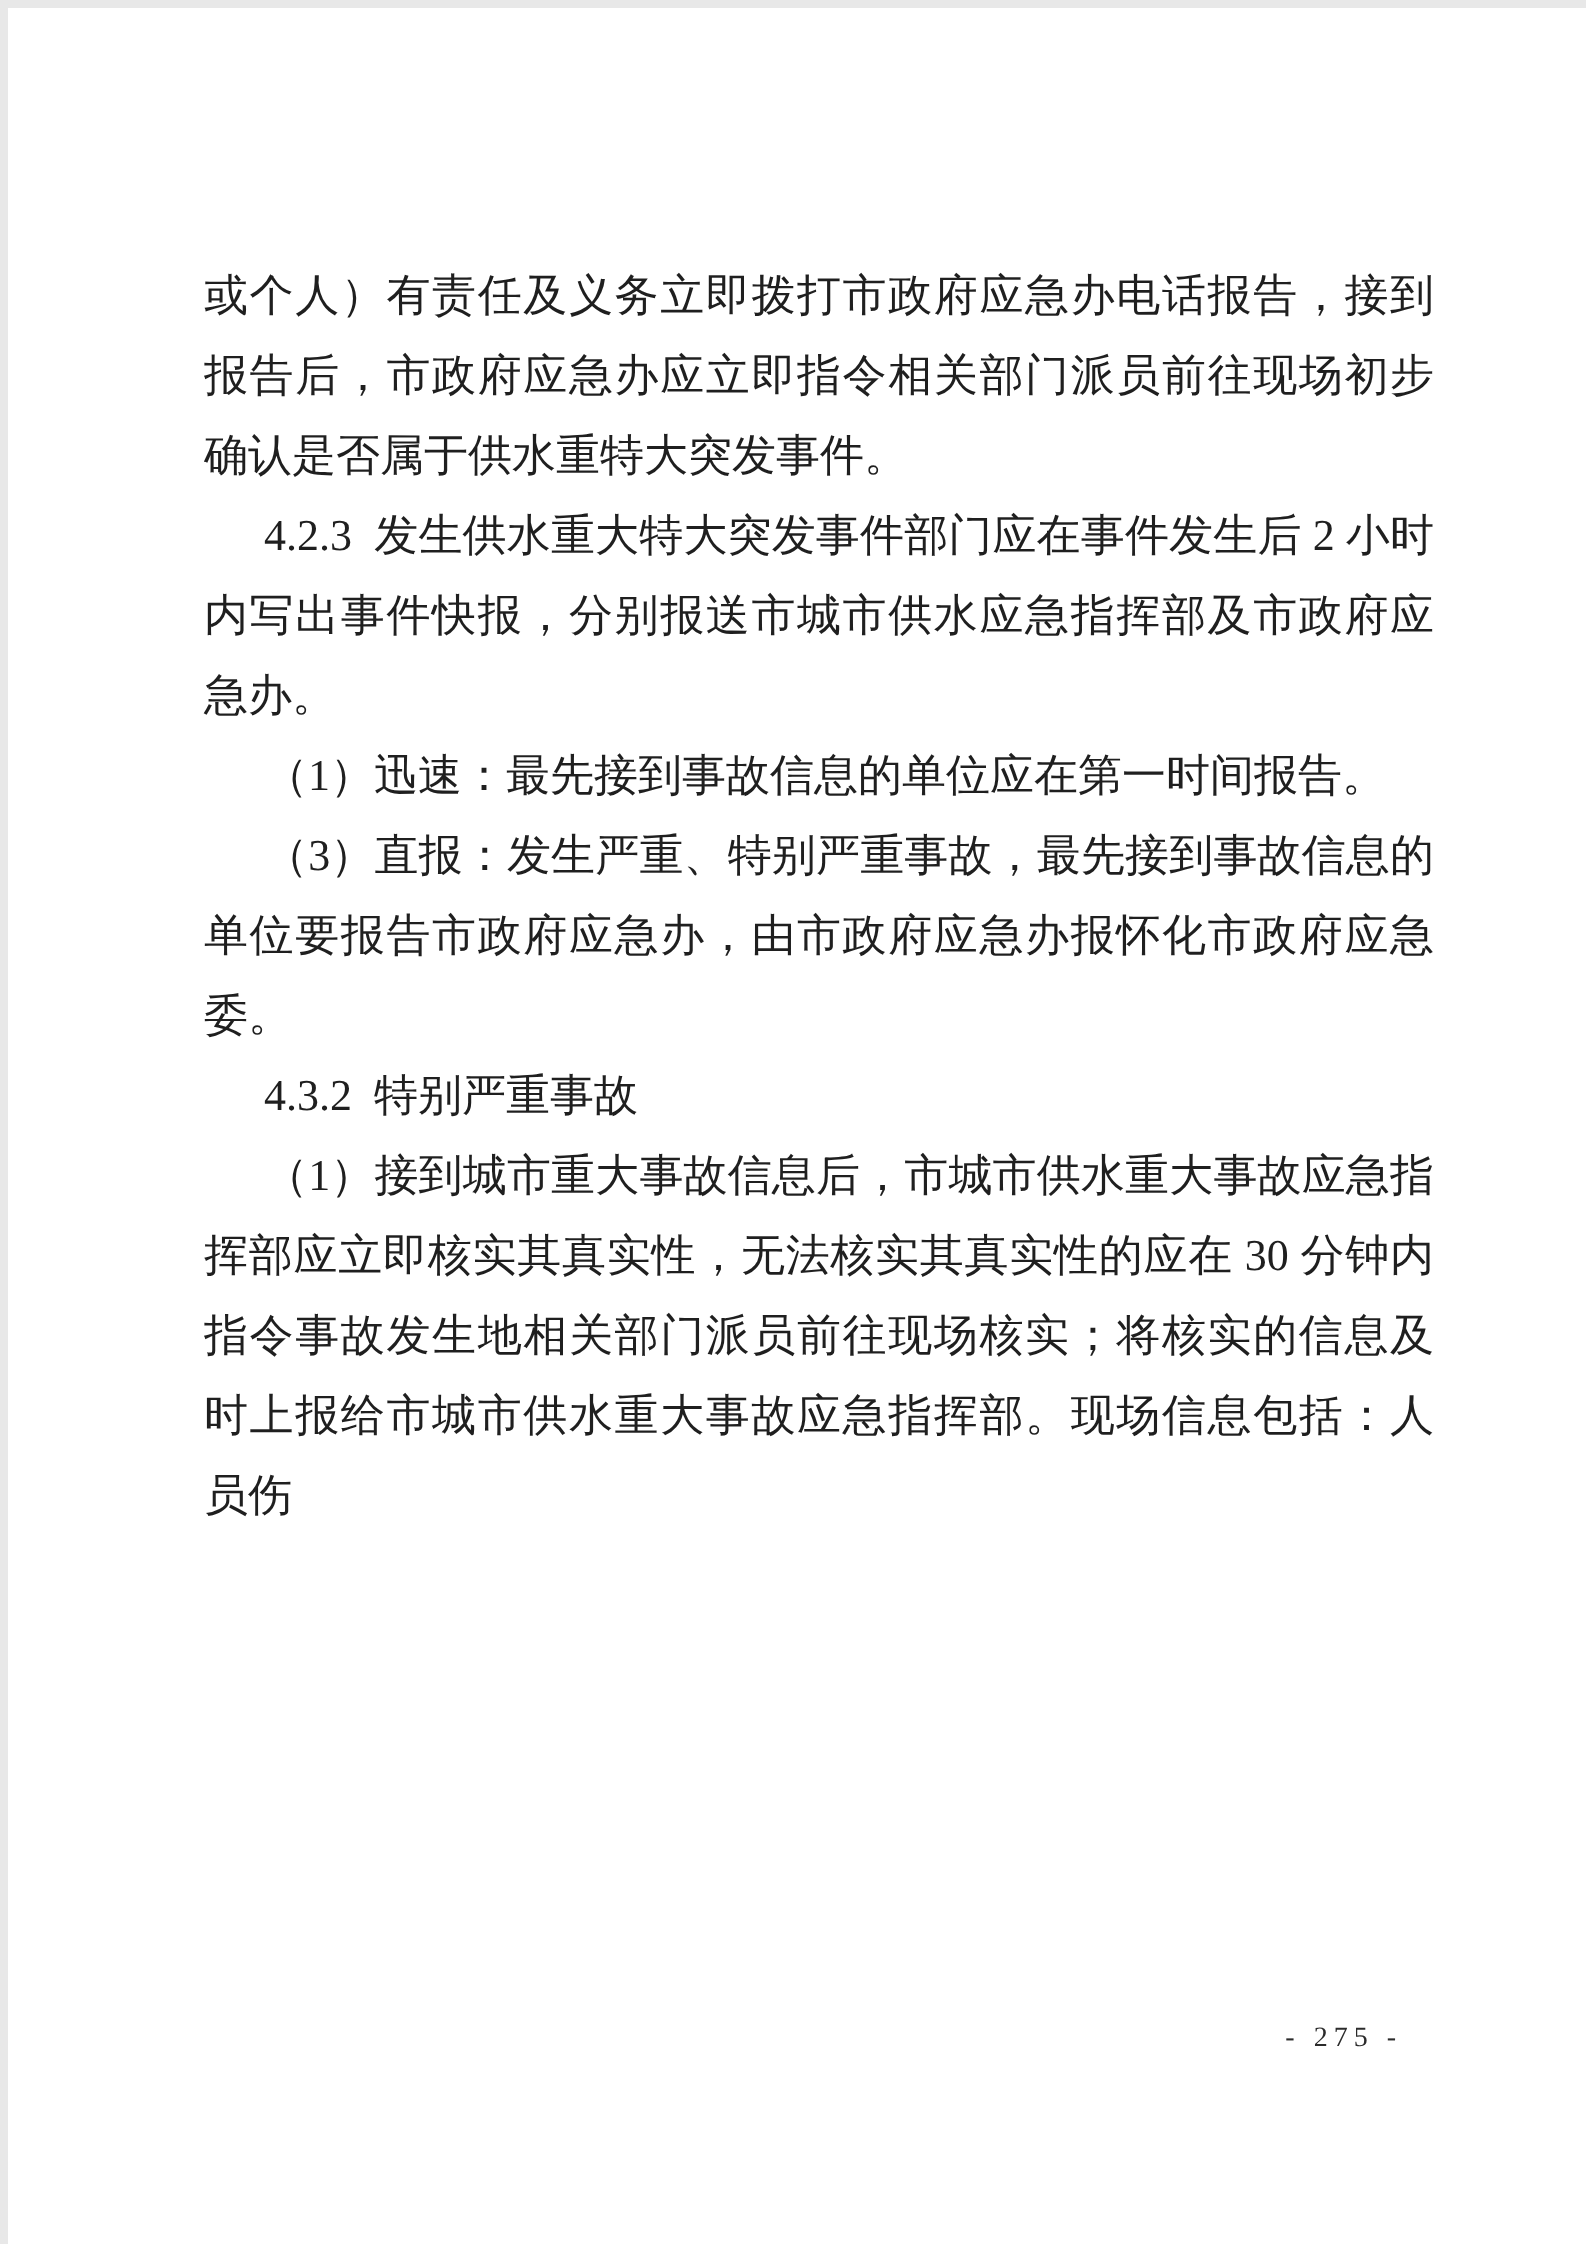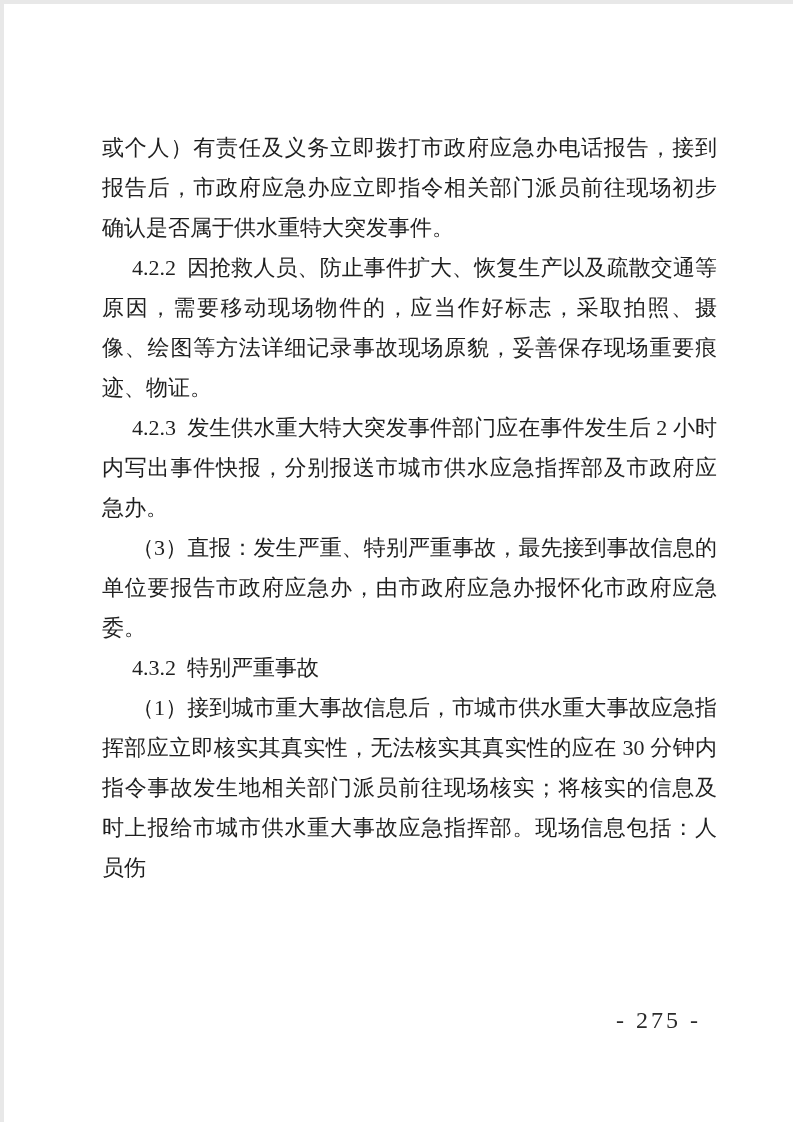--- a/index.html
+++ b/index.html
@@ -38,32 +38,32 @@
     text-indent: 0;
   }
   .para.heading {
     font-weight: bold;
     text-align: left;
   }
   .footer-pagenum {
     position: absolute;
     top: 1003px;
     right: 96px;
-    font-size: 24px;
+    font-size: 14px;
     line-height: 26px;
     color: #2b2b2b;
     letter-spacing: 3px;
   }
 </style>
 </head>
 <body>
 
 <div class="page">
   <div class="content">
     <p class="para continuation">或个人）有责任及义务立即拨打市政府应急办电话报告，接到报告后，市政府应急办应立即指令相关部门派员前往现场初步确认是否属于供水重特大突发事件。</p>
-    <p class="para">4.2.2  因抢救人员、防止事件扩大、恢复生产以及疏散交通等原因，需要移动现场物件的，应当作好标志，采取拍照、摄像、绘图等方法详细记录事故现场原貌，妥善保存现场重要痕迹、物证。</p>
     <p class="para">4.2.3  发生供水重大特大突发事件部门应在事件发生后 2 小时内写出事件快报，分别报送市城市供水应急指挥部及市政府应急办。</p>
+    <p class="para">（1）迅速：最先接到事故信息的单位应在第一时间报告。</p>
     <p class="para">（3）直报：发生严重、特别严重事故，最先接到事故信息的单位要报告市政府应急办，由市政府应急办报怀化市政府应急委。</p>
     <p class="para">4.3.2  特别严重事故</p>
     <p class="para">（1）接到城市重大事故信息后，市城市供水重大事故应急指挥部应立即核实其真实性，无法核实其真实性的应在 30 分钟内指令事故发生地相关部门派员前往现场核实；将核实的信息及时上报给市城市供水重大事故应急指挥部。现场信息包括：人员伤</p>
   </div>
   <div class="footer-pagenum">- 275 -</div>
 </div>
 
 </body></html>

